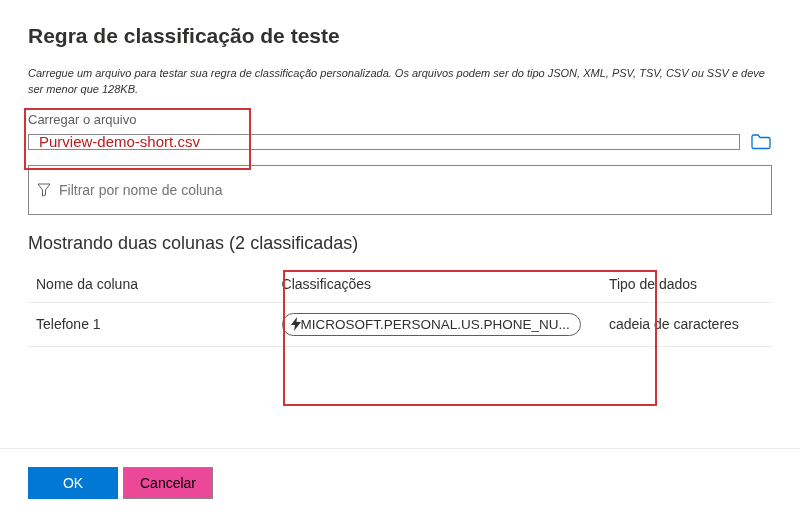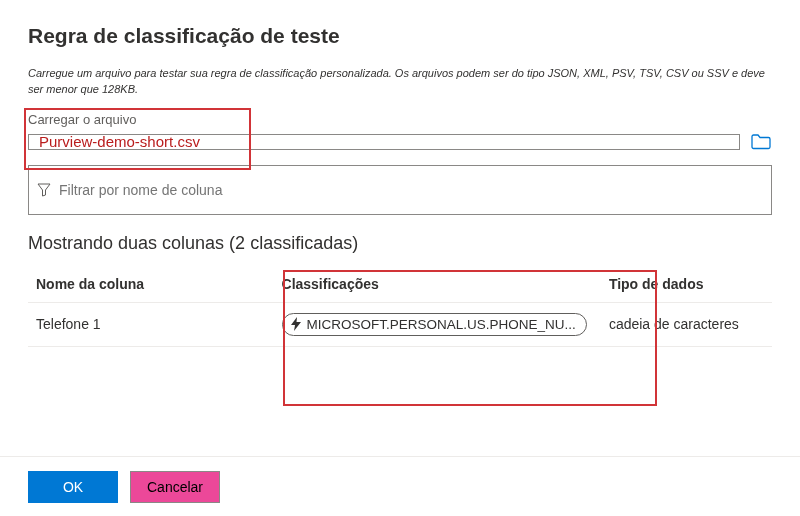--- a/index.html
+++ b/index.html
@@ -101,62 +101,61 @@
       height: 136px;
       pointer-events: none;
     }
     table {
       width: 100%;
       border-collapse: collapse;
       table-layout: fixed;
     }
     th {
       text-align: left;
-      font-weight: 700;
+      font-weight: 400;
       font-size: 14px;
       color: #323130;
       padding: 10px 8px;
       border-bottom: 1px solid #edebe9;
     }
     td {
       padding: 10px 8px;
       border-bottom: 1px solid #edebe9;
       font-size: 14px;
       vertical-align: middle;
     }
     .col-name { width: 33%; }
     .col-class { width: 44%; }
     .col-type { width: 23%; }
     .pill {
       display: inline-flex;
       align-items: center;
-      gap: 6px;
       border: 1px solid #605e5c;
       border-radius: 14px;
       padding: 3px 10px 3px 8px;
       font-size: 13.5px;
       max-width: 100%;
       white-space: nowrap;
       overflow: hidden;
     }
     .pill-text {
       overflow: hidden;
       text-overflow: ellipsis;
     }
     .bolt { flex-shrink: 0; }
     .footer-bar {
       position: absolute;
       left: 0;
       right: 0;
       bottom: 0;
-      height: 60px;
+      height: 68px;
       border-top: 1px solid #edebe9;
       display: flex;
       align-items: center;
-      gap: 12px;
+      gap: 5px;
       padding: 0 28px;
     }
     .btn {
       height: 32px;
       min-width: 90px;
       padding: 0 16px;
       font-size: 14px;
       font-family: inherit;
       cursor: pointer;
       border: 1px solid #8a8886;

